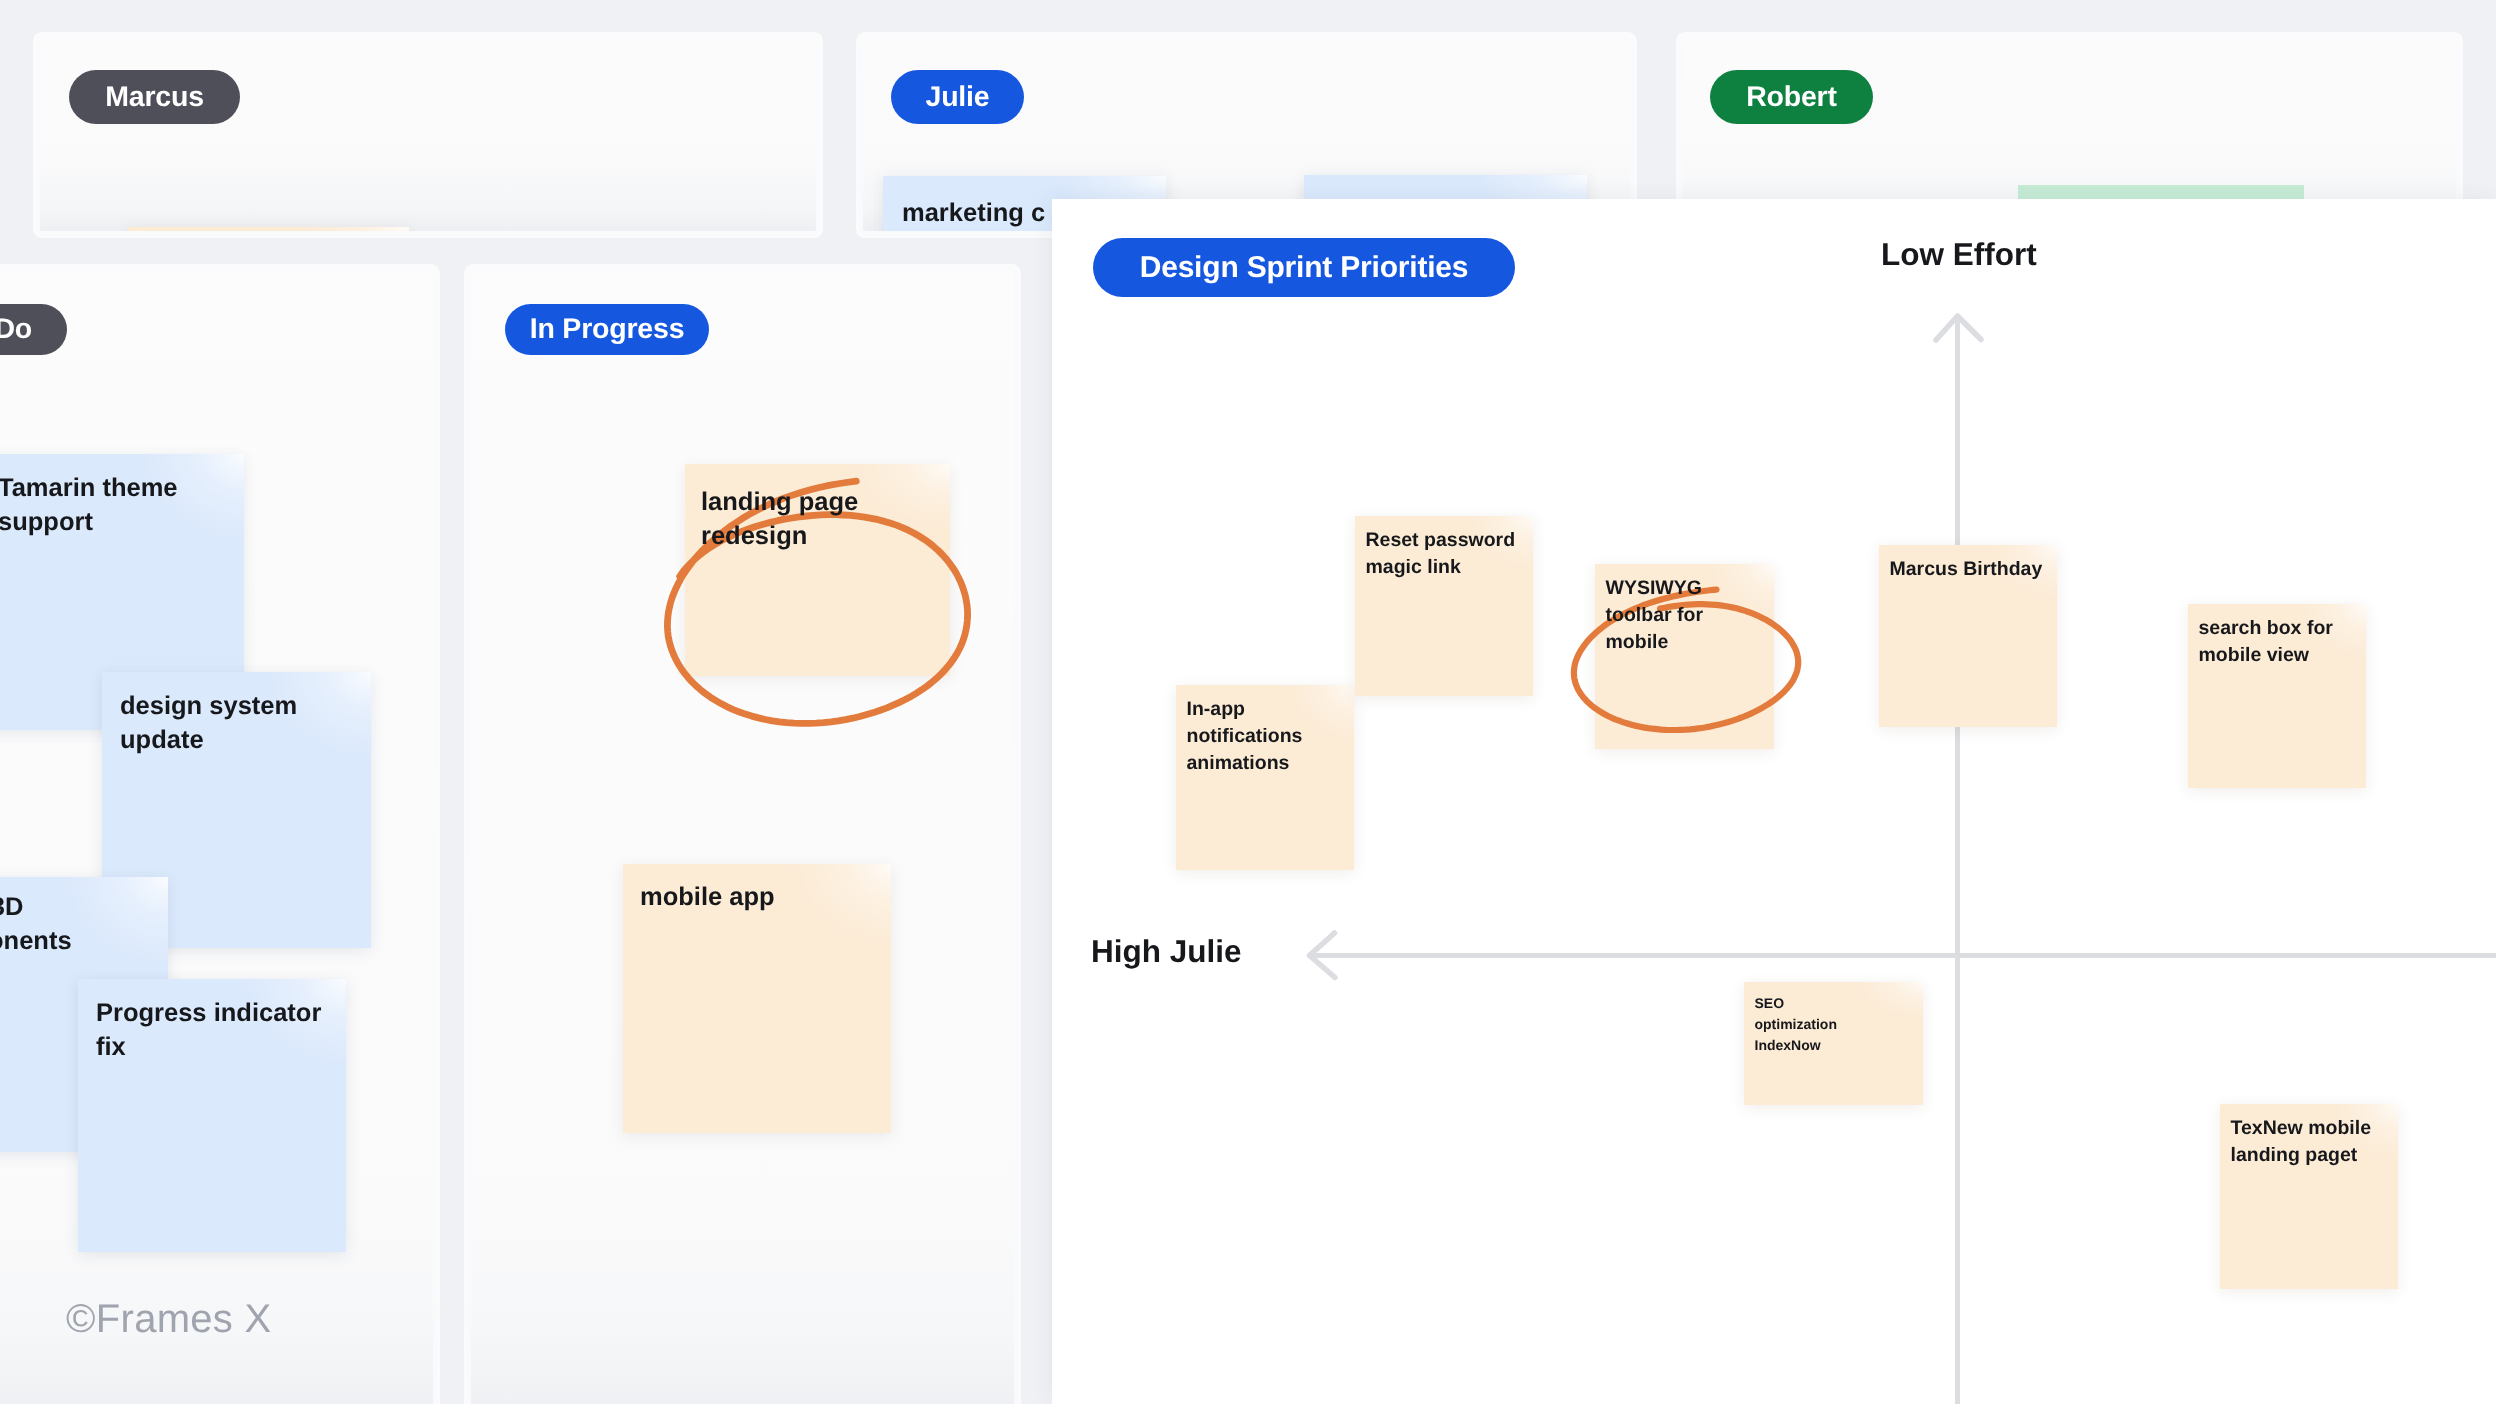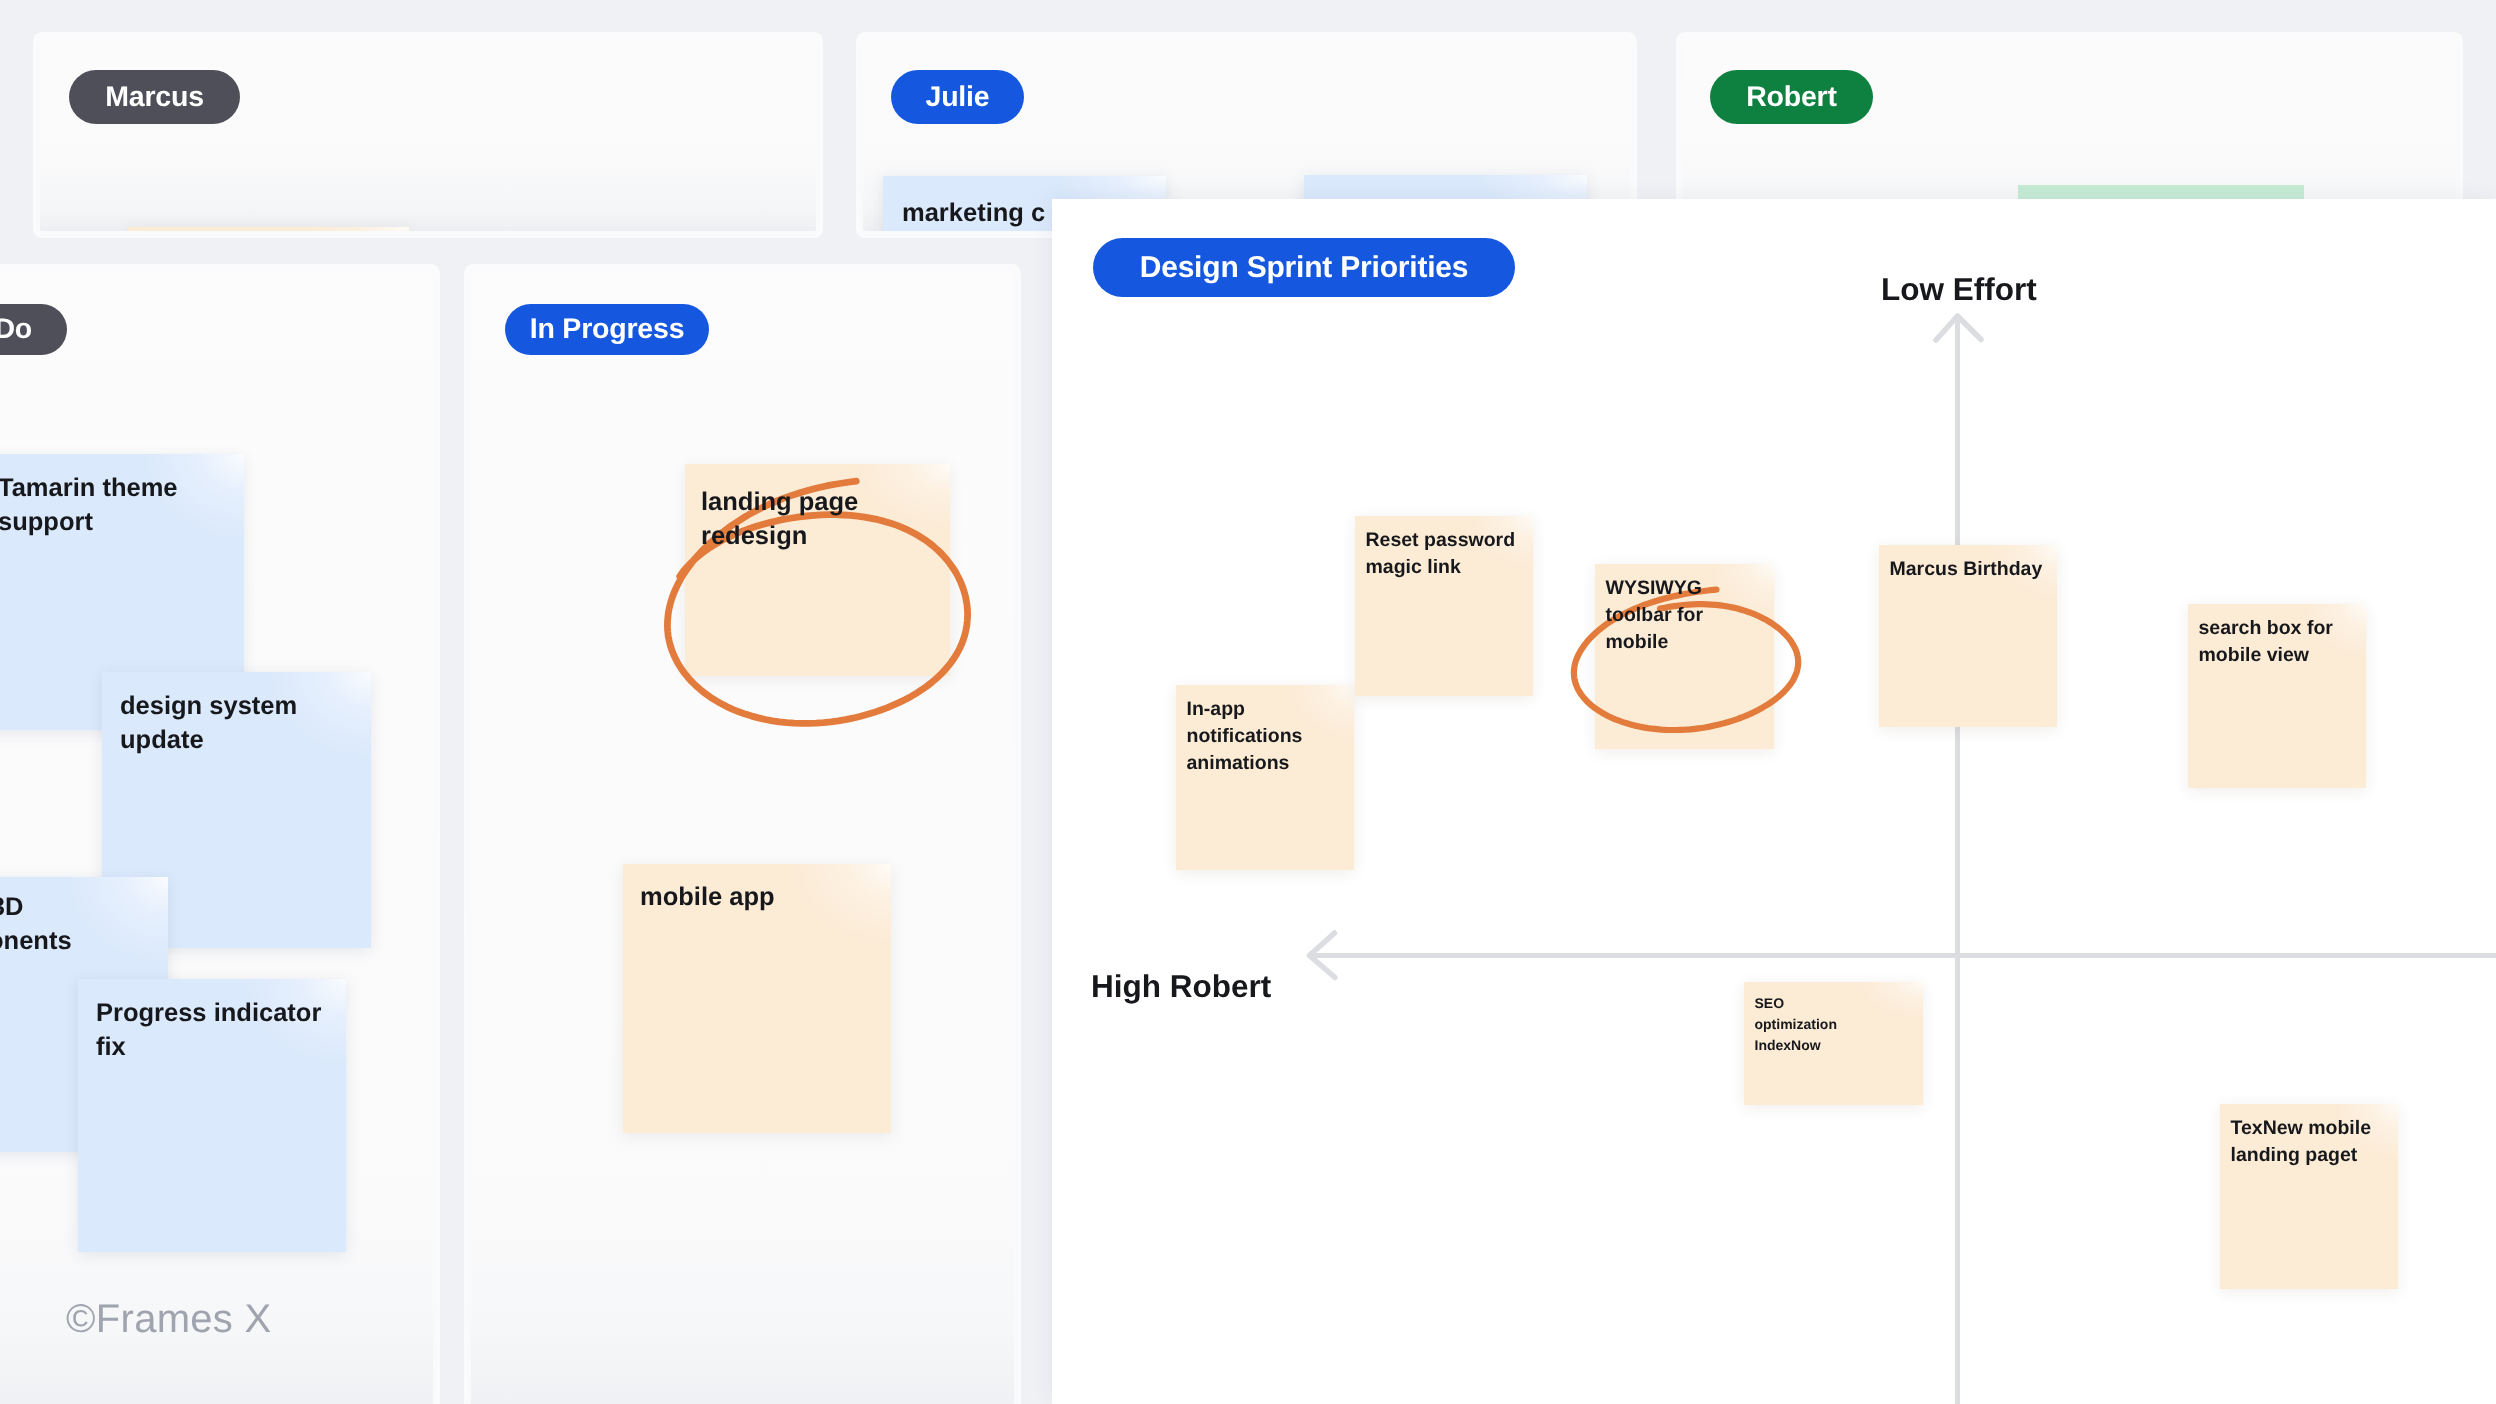--- a/index.html
+++ b/index.html
@@ -62,21 +62,21 @@
   }
 
   #overlay{
     position:absolute;left:1052px;top:199px;width:1444px;height:1205px;
     background:#FFFFFF;
     box-shadow:-4px -3px 18px rgba(40,50,80,.055);
     overflow:hidden;
   }
   .axis-line{position:absolute;background:#DCDDE1;}
   .wm{position:absolute;opacity:.999;color:#A0A4AF;font-weight:400;}
-  .axis-label{position:absolute;opacity:.999;font-weight:700;color:#17181C;white-space:nowrap;margin-top:35px;}
+  .axis-label{position:absolute;opacity:.999;font-weight:700;color:#17181C;white-space:nowrap;}
 </style>
 </head>
 <body>
 
 <div class="board" style="left:40px;top:39px;width:776px;height:192px;overflow:hidden;">
   <div class="note orange" style="left:88px;top:188px;width:281px;height:120px;"></div>
 </div>
 <div class="pill dark" style="left:69px;top:70px;width:171px;height:54px;font-size:28.5px;">Marcus</div>
 
 <div class="board" style="left:863px;top:39px;width:767px;height:192px;overflow:hidden;">
@@ -137,21 +137,21 @@
   <div class="axis-line" style="left:903px;top:116px;width:5px;height:1089px;"></div>
   <div class="axis-line" style="left:257px;top:754px;width:1187px;height:5px;"></div>
   <svg style="position:absolute;left:0;top:0;width:1444px;height:1205px;overflow:visible;">
     <path d="M 884 141 L 905.5 117 L 929 140.5" fill="none" stroke="#DCDDE1" stroke-width="5.5" stroke-linecap="round" stroke-linejoin="round"></path>
     <path d="M 282.5 734 L 257.5 756.5 L 283 778.5" fill="none" stroke="#DCDDE1" stroke-width="5.5" stroke-linecap="round" stroke-linejoin="round"></path>
   </svg>
 
   <div class="pill blue" style="left:41px;top:39px;width:422px;height:59px;font-size:30px;">Design Sprint Priorities</div>
 
   <div class="axis-label" style="left:829px;top:37px;font-size:31.5px;">Low Effort</div>
-  <div class="axis-label" style="left:39px;top:734px;font-size:31.5px;">High Robert</div>
+  <div class="axis-label" style="left:39px;top:734px;font-size:31.5px;">High Julie</div>
 
   <div class="note orange" style="left:124px;top:486px;width:178px;height:185px;">
     <div class="txt" style="left:10.5px;top:10.5px;font-size:19.5px;line-height:27px;">In-app
 notifications
 animations</div>
   </div>
 
   <div class="note orange" style="left:303px;top:317px;width:178px;height:180px;">
     <div class="txt" style="left:10.5px;top:10.5px;font-size:19.5px;line-height:27px;">Reset password
 magic link</div>

